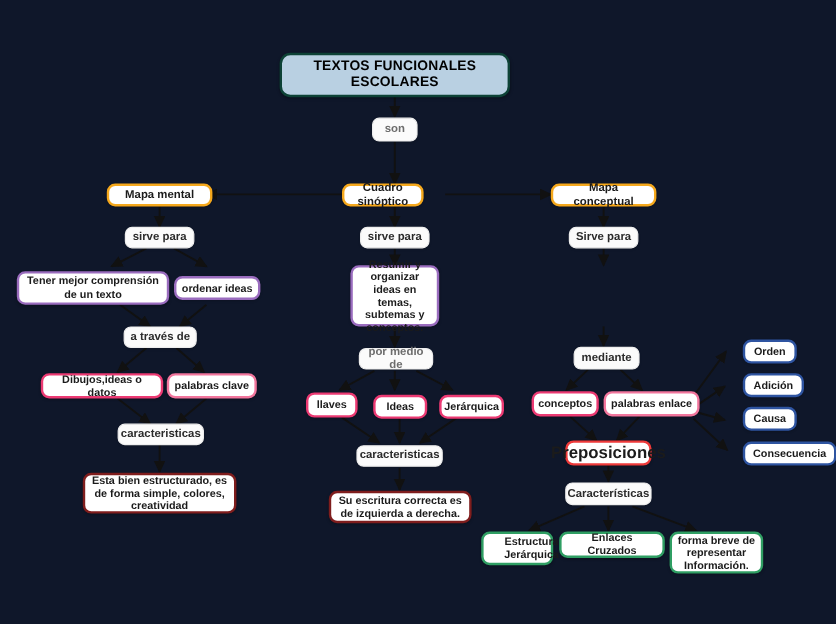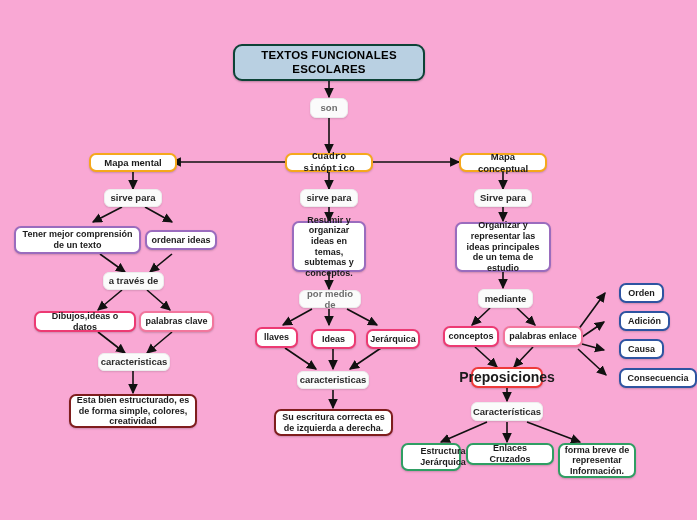--- a/index.html
+++ b/index.html
@@ -4,21 +4,21 @@
 <style>
   html, body {
     margin: 0;
     padding: 0;
     background: #ffffff;
   }
   #canvas {
     position: relative;
     width: 697px;
     height: 520px;
-    background: #f9a8d4;
+    background: #0f172a;
     overflow: hidden;
     font-family: "Liberation Sans", "DejaVu Sans", sans-serif;
   }
   svg#wires {
     position: absolute;
     left: 0; top: 0;
     width: 697px; height: 520px;
     pointer-events: none;
   }
   .node {
@@ -134,21 +134,21 @@
   </div>
 
   <div class="node n-link soft" style="left:310px; top:98px; width:38px; height:20px;">
     <span>son</span>
   </div>
 
   <div class="node n-orange" style="left:89px; top:153px; width:88px; height:19px;">
     <span>Mapa mental</span>
   </div>
 
-  <div class="node n-orange" style="left:285px; top:153px; width:88px; height:19px;font-family:Liberation Mono, monospace;">
+  <div class="node n-orange" style="left:285px; top:153px; width:68px; height:19px;">
     <span>Cuadro sinóptico</span>
   </div>
 
   <div class="node n-orange" style="left:459px; top:153px; width:88px; height:19px;">
     <span>Mapa conceptual</span>
   </div>
 
   <div class="node n-link" style="left:104px; top:189px; width:58px; height:18px;">
     <span>sirve para</span>
   </div>
@@ -208,23 +208,20 @@
   </div>
 
   <div class="node n-link" style="left:297px; top:371px; width:72px; height:18px;">
     <span>caracteristicas</span>
   </div>
 
   <div class="node n-greenlt" style="left:274px; top:409px; width:119px; height:27px;">
     <span>Su escritura correcta es de izquierda a derecha.</span>
   </div>
 
-  <div class="node n-purple" style="left:455px; top:222px; width:96px; height:50px;">
-    <span>Organizar y representar las ideas principales de un tema de estudio</span>
-  </div>
 
   <div class="node n-link" style="left:478px; top:289px; width:55px; height:19px;">
     <span>mediante</span>
   </div>
 
   <div class="node n-pink" style="left:443px; top:326px; width:56px; height:21px;align-items:center;">
     <span>conceptos</span>
   </div>
 
   <div class="node n-pinklt" style="left:503px; top:326px; width:80px; height:21px;">

